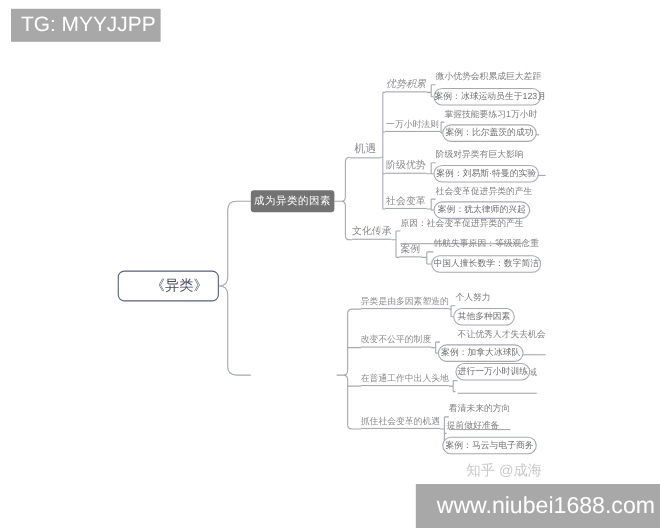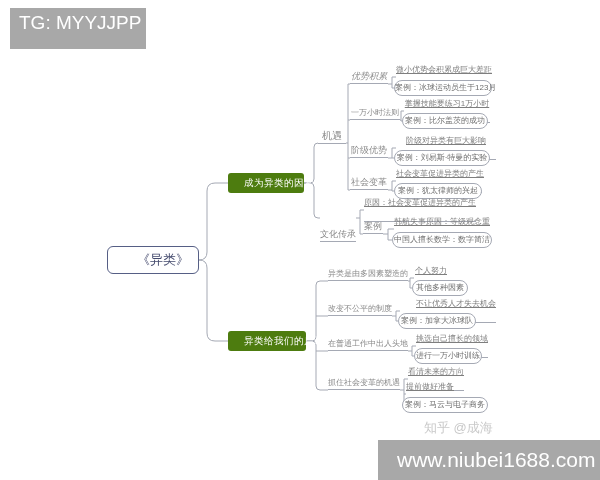--- a/index.html
+++ b/index.html
@@ -5,36 +5,36 @@
   html,body{margin:0;padding:0;background:#fff;}
   .stage{position:relative;width:600px;height:480px;background:#ffffff;overflow:hidden;
          font-family:"Liberation Sans","DejaVu Sans",sans-serif;}
   .connectors{position:absolute;left:0;top:0;z-index:0;}
   .connectors path{fill:none;stroke:#a5a9b4;stroke-width:1;}
   .node{position:absolute;z-index:1;box-sizing:border-box;white-space:nowrap;}
   
   .root{border:1.5px solid #565f85;border-radius:6px;background:#fff;color:#454b6e;
         font-size:13px;text-align:center;line-height:25px;padding-left:20px;}
   
-  .filled{background:#4d7c0f;border-radius:3px;color:#ffffff;font-size:9.5px;
-          text-align:center;line-height:20px;letter-spacing:.5px;padding-left:16px;}
+  .filled{background:#737373;border-radius:3px;color:#ffffff;font-size:9.5px;
+          text-align:center;line-height:20px;letter-spacing:.5px;}
   
   .lbl{color:#8a8a8a;border-bottom:1px solid #a5a9b4;text-align:center;
        font-size:9px;line-height:12px;padding-bottom:1px;}
   .lbl.big{font-size:10px;line-height:13px;}
   .lbl.sm{font-size:8px;line-height:11px;}
   
   .leaf-line{color:#7e7e7e;border-bottom:1px solid #a5a9b4;font-size:8px;
-             line-height:11px;padding-bottom:13px;text-align:center;text-decoration:underline;}
+             line-height:11px;padding-bottom:13px;}
   
   .leaf-box{color:#6f6f6f;border:1px solid #a5a9b4;border-radius:8px;background:#fff;
             font-size:8px;height:16px;line-height:14px;text-align:center;}
   
   .wm-bar{position:absolute;z-index:2;background:#a8a8a8;color:#ffffff;}
-  .wm-top{left:10px;top:8px;width:136px;height:41px;font-size:19px;line-height:30px;padding-left:9px;box-sizing:border-box;}
+  .wm-top{left:10px;top:8px;width:136px;height:30px;font-size:19px;line-height:30px;padding-left:9px;box-sizing:border-box;}
   .wm-bottom{left:378px;top:440px;width:222px;height:40px;font-size:21px;line-height:40px;padding-left:19px;box-sizing:border-box;}
   .wm-author{position:absolute;z-index:2;left:424px;top:419px;color:#c9c9c9;font-size:13px;}
 </style>
 </head>
 <body>
 
 <div class="stage">
 
   <svg class="connectors" width="600" height="480" viewBox="0 0 600 480">
 
@@ -64,24 +64,23 @@
 
     <path d="M408 281 H410 M410 278 V288 M410 278 H414 M410 288 H412"></path>
     <path d="M392 316 H396 M396 311 V321 M396 311 H400 M396 321 H398"></path>
     <path d="M408 351 H412 M412 346 V356 M412 346 H416 M412 356 H414"></path>
     <path d="M400 390 H404 M404 379 V405 M404 379 H408 M404 394 H406 M404 405 H402"></path>
   </svg>
 
   <div class="node root" style="left:107px;top:246px;width:92px;height:28px;">《异类》</div>
 
   <div class="node filled" style="left:228px;top:173px;width:76px;height:20px;">成为异类的因素</div>
-  <div class="node filled" style="left:228px;top:331px;width:78px;height:20px;">异类给我们的启示</div>
 
   <div class="node lbl big" style="left:318px;top:129px;width:28px;">机遇</div>
-  <div class="node lbl" style="left:320px;top:204px;width:36px;margin-top:24px;">文化传承</div>
+  <div class="node lbl" style="left:320px;top:204px;width:36px;">文化传承</div>
 
   <div class="node lbl" style="left:350px;top:70px;width:38px;font-style:italic;">优势积累</div>
   <div class="node lbl sm" style="left:350px;top:107px;width:50px;">一万小时法则</div>
   <div class="node lbl" style="left:350px;top:144px;width:38px;">阶级优势</div>
   <div class="node lbl" style="left:350px;top:176px;width:38px;">社会变革</div>
 
   <div class="node leaf-line" style="left:396px;top:64px;width:92px;">微小优势会积累成巨大差距</div>
   <div class="node leaf-box" style="left:394px;top:80px;width:98px;">案例：冰球运动员生于123月</div>
 
   <div class="node leaf-line" style="left:404px;top:98px;width:86px;">掌握技能要练习1万小时</div>
@@ -103,21 +102,21 @@
   <div class="node lbl sm" style="left:328px;top:338px;width:80px;">在普通工作中出人头地</div>
   <div class="node lbl sm" style="left:328px;top:377px;width:72px;">抓住社会变革的机遇</div>
 
   <div class="node leaf-line" style="left:414px;top:265px;width:34px;">个人努力</div>
   <div class="node leaf-box" style="left:412px;top:280px;width:56px;">其他多种因素</div>
 
   <div class="node leaf-line" style="left:376px;top:298px;width:80px;margin-left:40px;">不让优秀人才失去机会</div>
   <div class="node leaf-box" style="left:398px;top:313px;width:78px;">案例：加拿大冰球队</div>
 
   <div class="node leaf-line" style="left:416px;top:333px;width:72px;">挑选自己擅长的领域</div>
-  <div class="node leaf-box" style="left:414px;top:348px;width:68px;">进行一万小时训练</div>
+  <div class="node leaf-box" style="left:414px;top:330px;width:68px;">进行一万小时训练</div>
 
   <div class="node leaf-line" style="left:408px;top:366px;width:56px;">看清未来的方向</div>
   <div class="node leaf-line" style="left:406px;top:381px;width:48px;">提前做好准备</div>
   <div class="node leaf-box" style="left:402px;top:397px;width:86px;">案例：马云与电子商务</div>
 
   <div class="wm-bar wm-top">TG: MYYJJPP</div>
   <div class="wm-author">知乎 @成海</div>
   <div class="wm-bar wm-bottom">www.niubei1688.com</div>
 
 </div>

